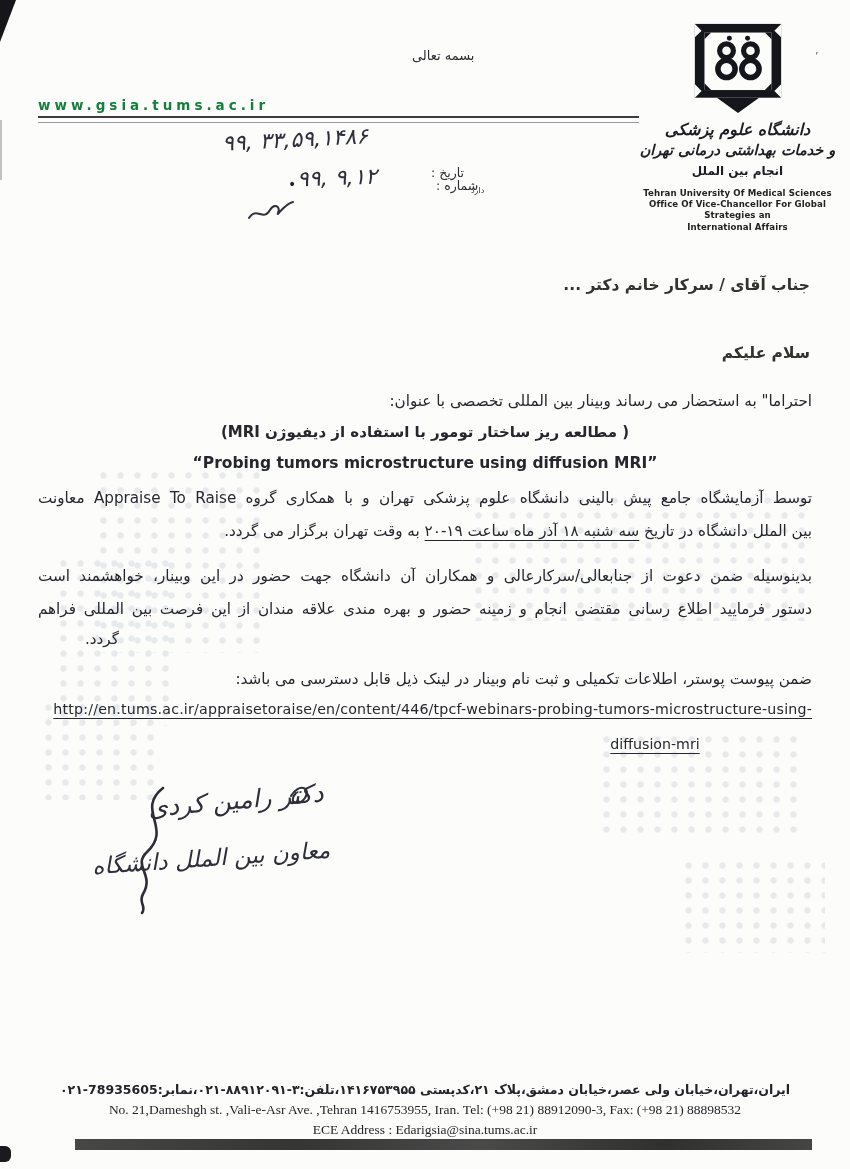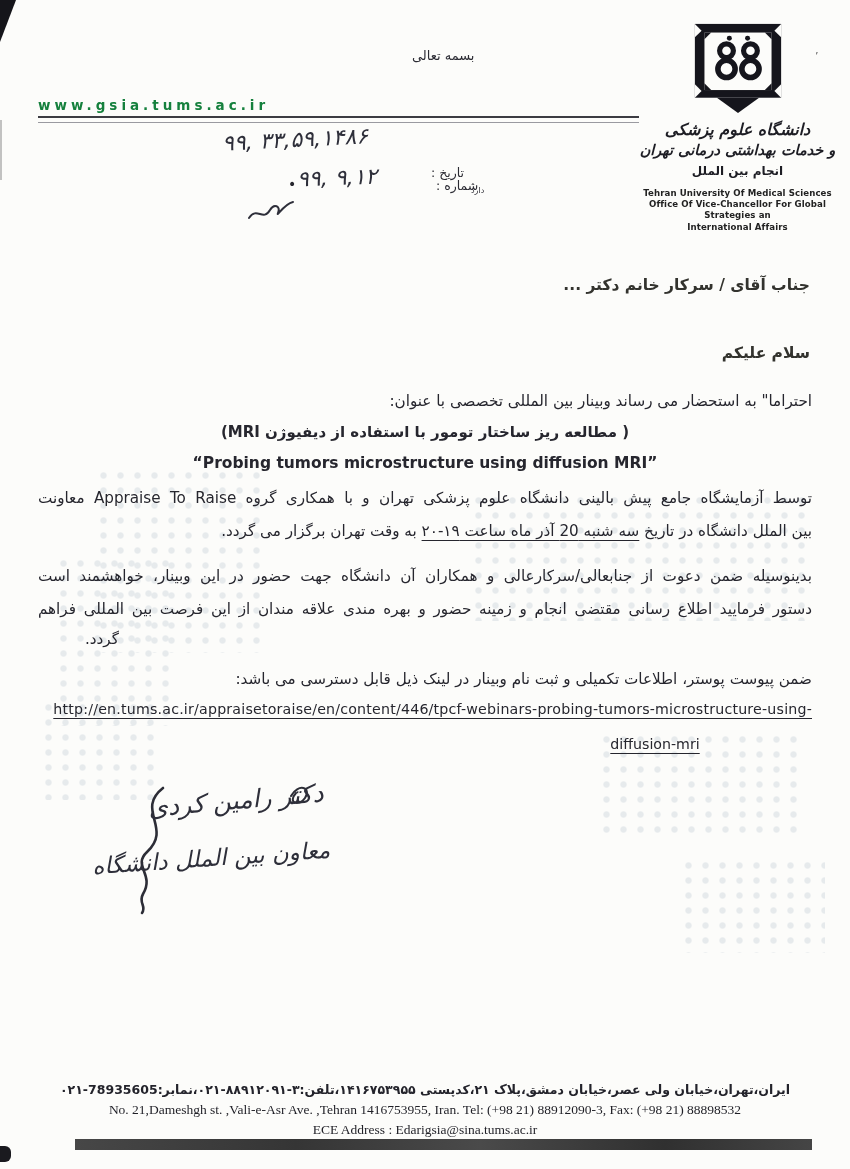--- a/index.html
+++ b/index.html
@@ -147,21 +147,21 @@
   </svg>
 
   <div class="abs r-line r1 rtl bold">جناب آقای / سرکار خانم دکتر ...</div>
   <div class="abs salutation rtl bold">سلام علیکم</div>
 
   <div class="abs b-line intro rtl">احتراما" به استحضار می رساند وبینار بین المللی تخصصی با عنوان:</div>
   <div class="abs b-line en-title center bold">“Probing tumors microstructure using diffusion MRI”</div>
   <div class="abs b-line fa-title rtl center bold">( مطالعه ریز ساختار تومور با استفاده از دیفیوژن   MRI)</div>
 
   <div class="abs b-line p1l1 rtl just">توسط آزمایشگاه جامع پیش بالینی دانشگاه علوم پزشکی تهران  و با همکاری گروه Appraise To Raise معاونت</div>
-  <div class="abs b-line p1l2 rtl"><span>بین الملل دانشگاه در تاریخ </span><span class="ul"><span>سه شنبه 20 آذر ماه ساعت </span><span class="ltr">۲۰-۱۹</span></span><span> به وقت تهران برگزار می گردد.</span></div>
+  <div class="abs b-line p1l2 rtl"><span>بین الملل دانشگاه در تاریخ </span><span class="ul"><span>سه شنبه ۱۸ آذر ماه ساعت </span><span class="ltr">۲۰-۱۹</span></span><span> به وقت تهران برگزار می گردد.</span></div>
 
   <div class="abs b-line p2l1 rtl just">بدینوسیله ضمن دعوت از جنابعالی/سرکارعالی و همکاران آن دانشگاه جهت حضور در این وبینار، خواهشمند است</div>
   <div class="abs b-line p2l2 rtl just">دستور فرمایید اطلاع رسانی مقتضی انجام و زمینه حضور و بهره مندی علاقه مندان از این فرصت بین المللی فراهم</div>
   <div class="abs p2l3 rtl">گردد.</div>
 
   <div class="abs b-line p3 rtl">ضمن پیوست پوستر، اطلاعات تکمیلی و ثبت نام وبینار در لینک ذیل قابل دسترسی می باشد:</div>
   <div class="abs b-line url1">http://en.tums.ac.ir/appraisetoraise/en/content/446/tpcf-webinars-probing-tumors-microstructure-using-</div>
   <div class="abs url2">diffusion-mri</div>
 
   <svg class="sig-svg abs" width="240" height="145">

